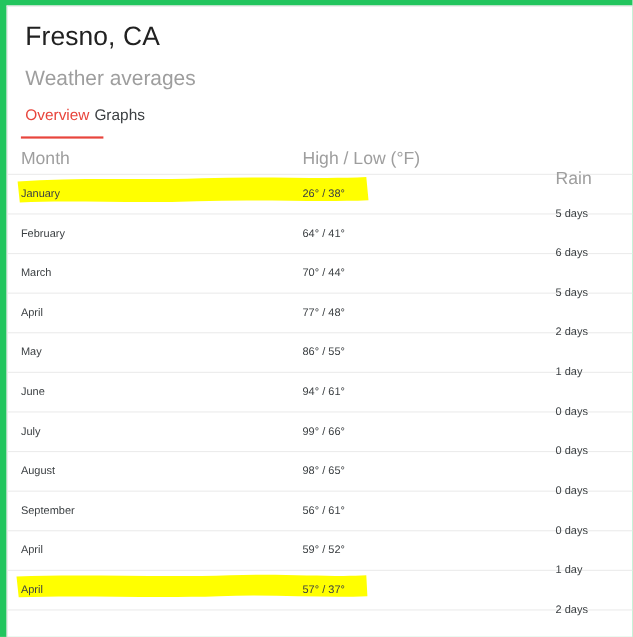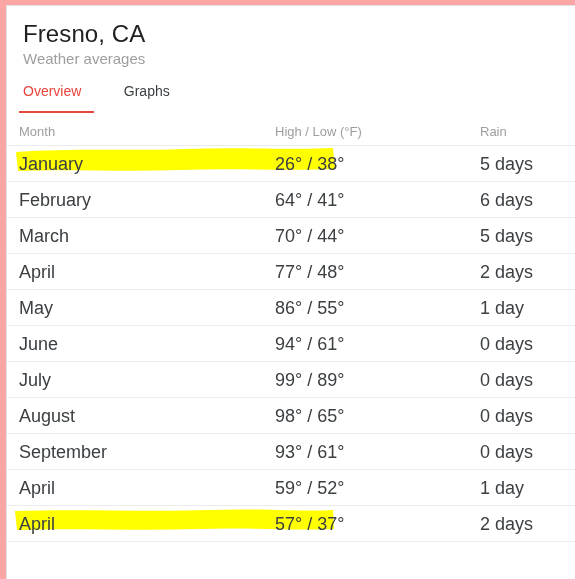--- a/index.html
+++ b/index.html
@@ -12,21 +12,21 @@
     height: 579px;
     overflow: hidden;
     font-family: "Liberation Sans", sans-serif;
     -webkit-font-smoothing: antialiased;
   }
 
   .page {
     position: relative;
     width: 575px;
     height: 579px;
-    background: #fca5a5;
+    background: #22c55e;
     text-decoration: underline;
   }
 
   
   .card {
     position: absolute;
     left: 6px;
     top: 5px;
     width: 569px;
     height: 574px;
@@ -44,25 +44,25 @@
   .title {
     font-size: 24px;
     line-height: 29px;
     color: #212121;
     font-weight: 400;
     letter-spacing: 0.1px;
     white-space: nowrap;
   }
 
   .subtitle {
-    font-size: 15px;
+    font-size: 19px;
     line-height: 20px;
     color: #9e9e9e;
     font-weight: 400;
-    margin-top: 1px;
+    margin-top: 14px;
     white-space: nowrap;
   }
 
   
   .tabs {
     position: relative;
     margin-top: 13px;
     height: 31px;
     padding-left: 16px;
     box-sizing: border-box;
@@ -73,21 +73,20 @@
     line-height: 18px;
     color: #3c4043;
     cursor: pointer;
     position: relative;
     padding-bottom: 0;
   }
   .tab.active {
     color: #e8453c;
   }
   .tab + .tab {
-    margin-left: 38px;
   }
   .tab-underline {
     position: absolute;
     left: 12px;
     bottom: 0;
     width: 75px;
     height: 2px;
     background: #e8453c;
   }
 
@@ -105,32 +104,32 @@
     box-sizing: border-box;
   }
   .trow.head {
     height: 28px;
     border-bottom: 1px solid #ececec;
   }
   .cell {
     position: absolute;
     top: 50%;
     transform: translateY(-50%);
-    font-size: 18px;
+    font-size: 10px;
     line-height: 18px;
     color: #3c4043;
     white-space: nowrap;
   }
   .trow.head .cell {
     color: #9e9e9e;
-    font-size: 13px;
+    font-size: 16px;
   }
   .c-month { left: 12px; }
   .c-temp  { left: 268px; }
-  .c-rain  { left: 473px; }
+  .c-rain  { left: 498px; margin-top: 18px; }
 
   
   .marker {
     position: absolute;
     pointer-events: none;
     z-index: 0;
   }
   .marker svg { display: block; }
 
   .cell { z-index: 1; }
@@ -196,33 +195,33 @@
       </div>
 
       <div class="trow">
         <span class="cell c-month">June</span>
         <span class="cell c-temp">94° / 61°</span>
         <span class="cell c-rain">0 days</span>
       </div>
 
       <div class="trow">
         <span class="cell c-month">July</span>
-        <span class="cell c-temp">99° / 89°</span>
+        <span class="cell c-temp">99° / 66°</span>
         <span class="cell c-rain">0 days</span>
       </div>
 
       <div class="trow">
         <span class="cell c-month">August</span>
         <span class="cell c-temp">98° / 65°</span>
         <span class="cell c-rain">0 days</span>
       </div>
 
       <div class="trow">
         <span class="cell c-month">September</span>
-        <span class="cell c-temp">93° / 61°</span>
+        <span class="cell c-temp">56° / 61°</span>
         <span class="cell c-rain">0 days</span>
       </div>
 
       <div class="trow">
         <span class="cell c-month">April</span>
         <span class="cell c-temp">59° / 52°</span>
         <span class="cell c-rain">1 day</span>
       </div>
 
 

